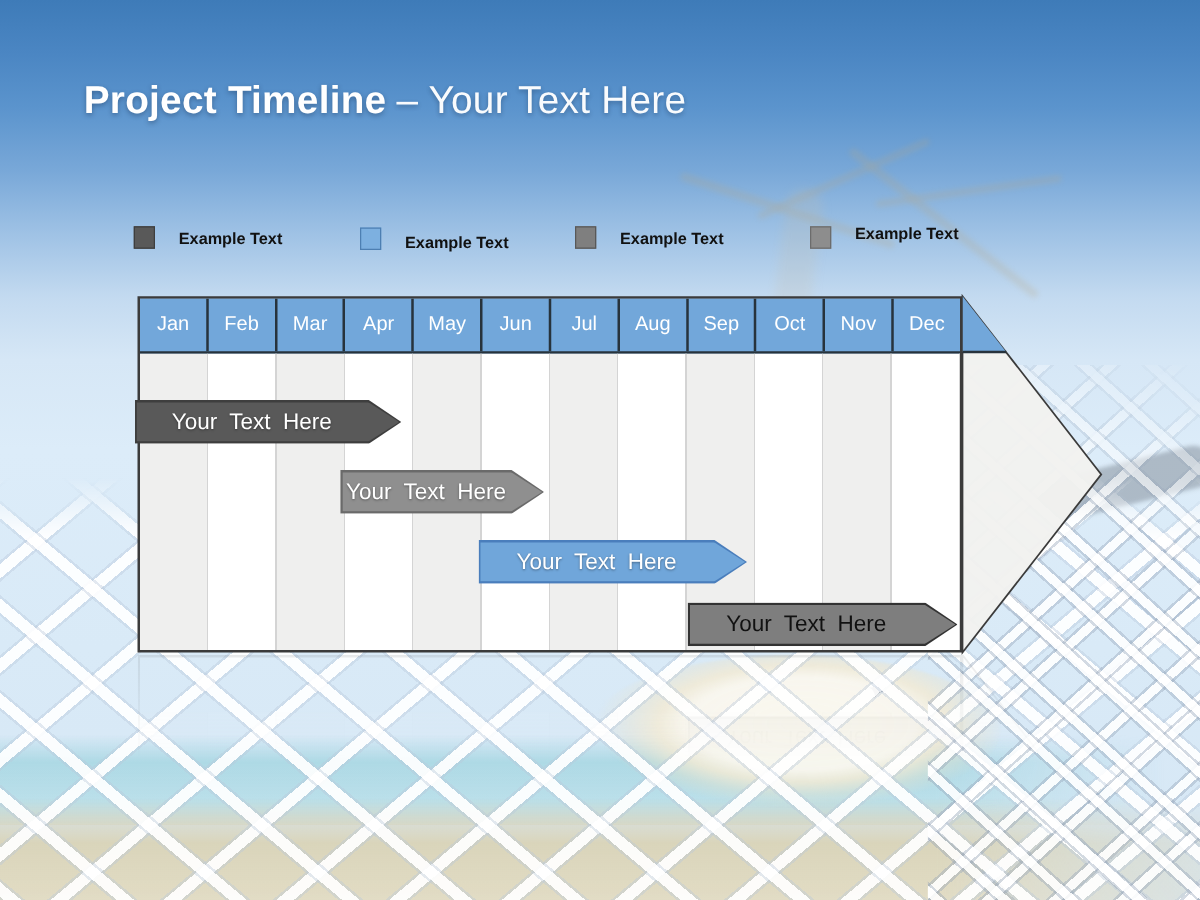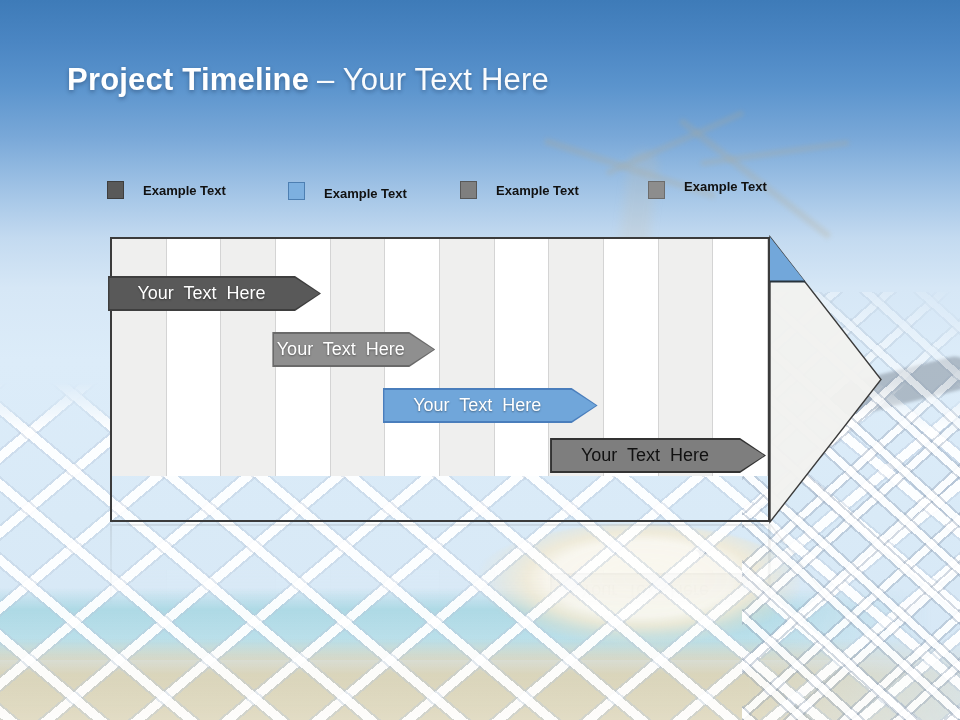--- a/index.html
+++ b/index.html
@@ -139,20 +139,34 @@
     </div>
   </div>
 
   <div class="chart" id="chart">
     <svg class="arrowcap" viewBox="0 0 113 285" preserveAspectRatio="none">
       <polygon points="0,0 111,142.5 0,285" fill="#f2f2f0" fill-opacity="0.97" stroke="#3b3b3b" stroke-width="1.4"></polygon>
       <path d="M0,0 L35,44.5 L0,44.5 Z" fill="#72a7da"></path>
       <path d="M0,44.5 L35,44.5" stroke="#27333c" stroke-width="2" fill="none"></path>
     </svg>
     <div class="table">
+      <div class="months">
+        <div class="month">Jan</div>
+        <div class="month">Feb</div>
+        <div class="month">Mar</div>
+        <div class="month">Apr</div>
+        <div class="month">May</div>
+        <div class="month">Jun</div>
+        <div class="month">Jul</div>
+        <div class="month">Aug</div>
+        <div class="month">Sep</div>
+        <div class="month">Oct</div>
+        <div class="month">Nov</div>
+        <div class="month">Dec</div>
+      </div>
       <div class="body">
         <div class="bar" id="bar0" style="left: -4.18668px; width: 213.201px; top: 13px; --bar-fill: #595959; --bar-border: #3e3e3e; --bar-text: #ffffff; --bar-shadow: 0 1px 2px rgba(0,0,0,.4);">
           <div class="fill"></div>
           <span class="bar-label">Your Text Here</span>
         </div>
         <div class="bar" id="bar1" style="left: 160.361px; width: 162.908px; top: 69px; --bar-fill: #8f8f8f; --bar-border: #6a6a6a; --bar-text: #ffffff; --bar-shadow: 0 1px 2px rgba(0,0,0,.4);">
           <div class="fill"></div>
           <span class="bar-label">Your Text Here</span>
         </div>
         <div class="bar" id="bar2" style="left: 270.788px; width: 214.841px; top: 125px; --bar-fill: #70a6da; --bar-border: #4a7ebc; --bar-text: #ffffff; --bar-shadow: 0 1px 2px rgba(0,0,0,.4);">

